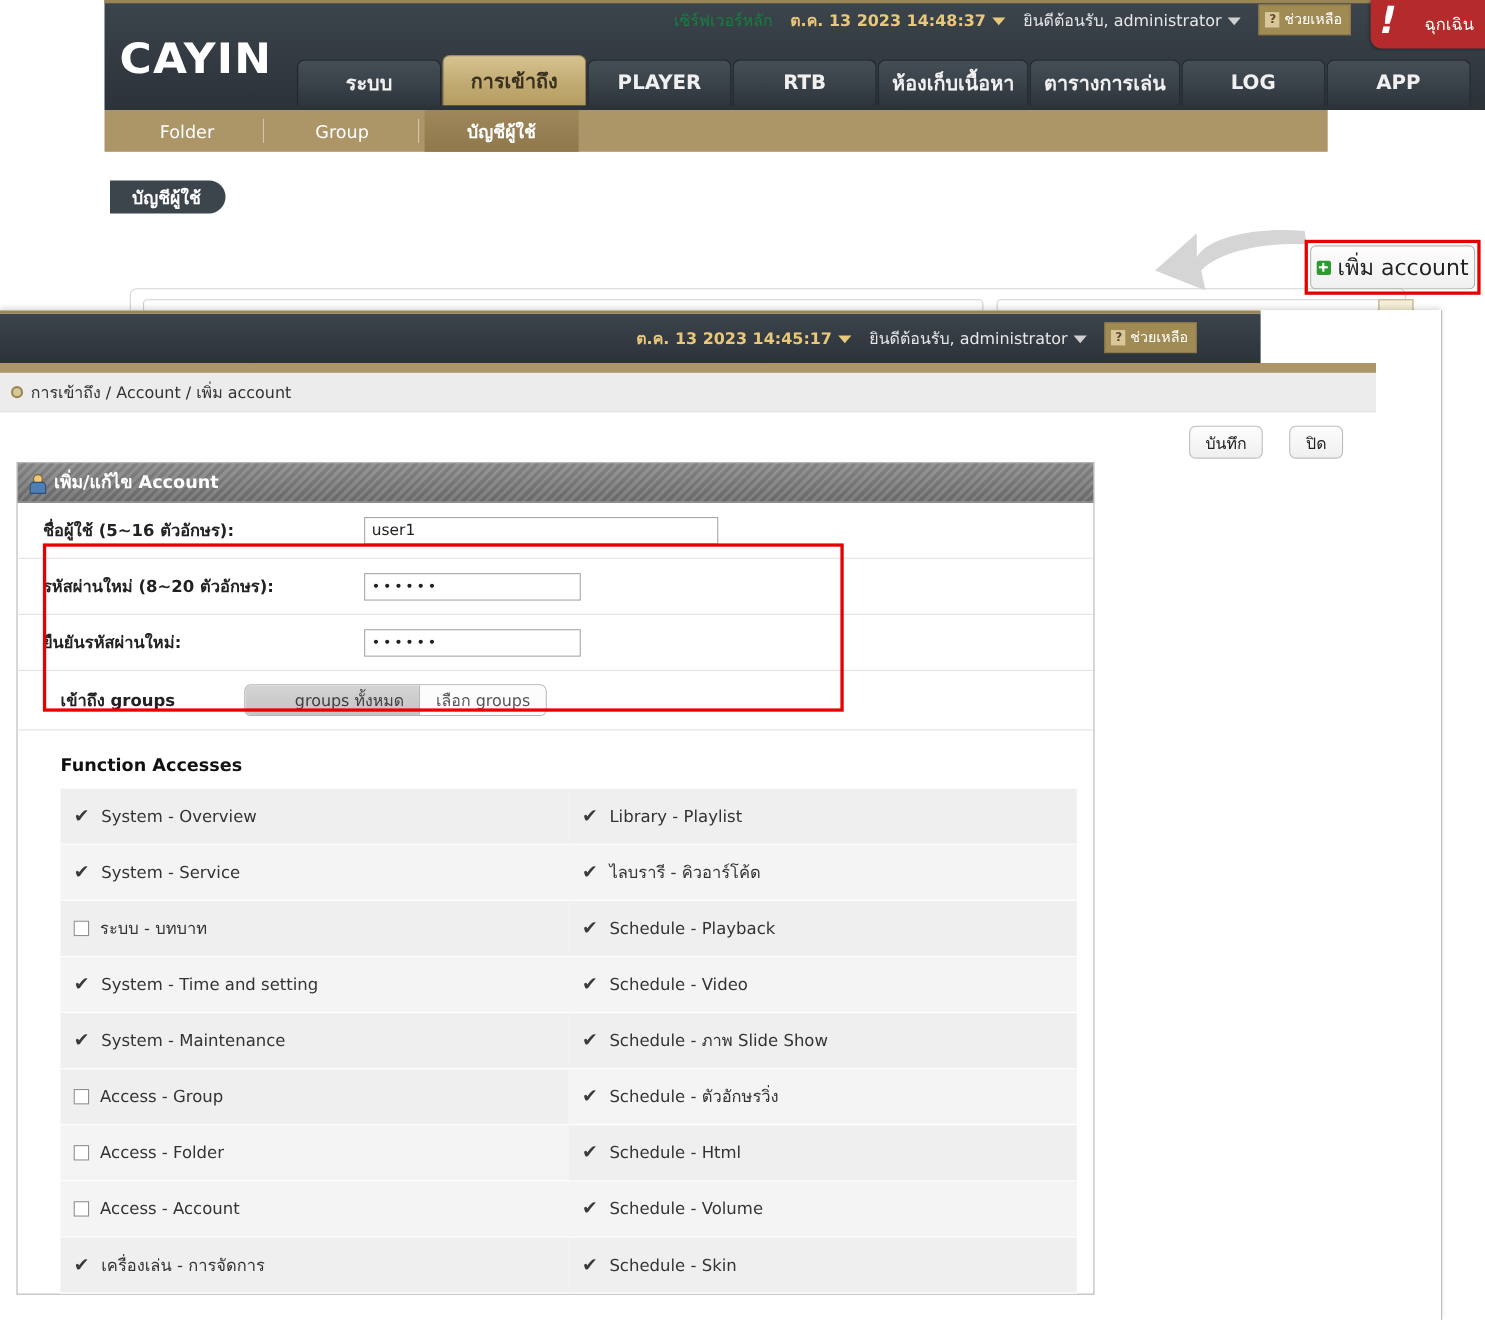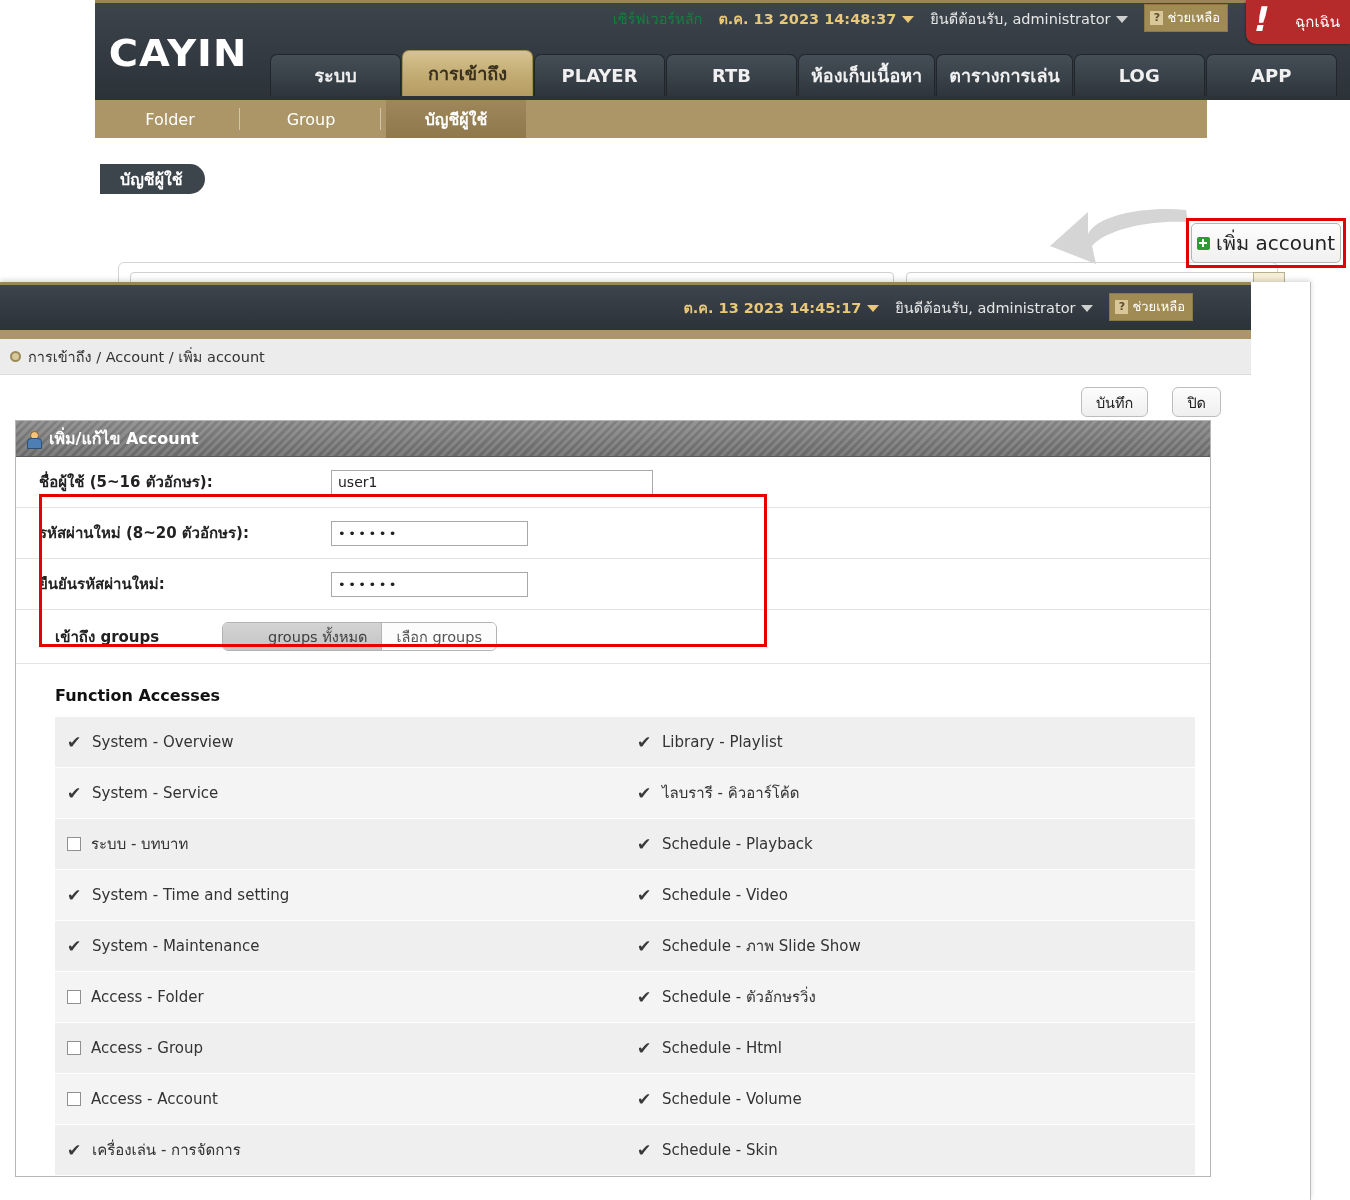--- a/index.html
+++ b/index.html
@@ -165,21 +165,21 @@
 
   
   #overlay {
     position: absolute; left: 0; top: 282px; width: 1311px; height: 918px;
     background: #ffffff;
     border-right: 1px solid #bdbdbd;
     box-shadow: 0 -2px 5px rgba(0,0,0,.15);
     overflow: hidden;
   }
   .ov-topbar {
-    position: absolute; left: 0; top: 0; width: 1251px; height: 48px;
+    position: absolute; left: 0; top: 0; width: 1146px; height: 48px;
     background: linear-gradient(180deg,#3c444c 0%, #333a42 55%, #2b3238 100%);
     border-top: 3px solid #9a8654;
   }
   .ov-goldline {
     position: absolute; left: 0; top: 48px; width: 1251px; height: 9px;
     background: #ac9667;
   }
   .ov-status {
     position: absolute; right: 58px; top: 8px;
     display: flex; align-items: center; gap: 16px; font-size: 14.5px;
@@ -204,21 +204,21 @@
   }
   .sm-btn {
     min-width: 46px; height: 30px; padding: 0 14px;
     background: linear-gradient(180deg,#fdfdfd 0%, #efefef 100%);
     border: 1px solid #bdbdbd; border-radius: 6px;
     font-size: 14.5px; color: #222;
     display: flex; align-items: center; justify-content: center;
   }
 
   .panel {
-    position: absolute; left: 15px; top: 45px; width: 1196px;
+    position: absolute; left: 15px; top: 45px; width: 980px;
     border: 1px solid #b6b6b6; background: #fff;
   }
   .panel-head {
     height: 36px;
     background:
       repeating-linear-gradient(135deg, rgba(255,255,255,.10) 0 3px, rgba(0,0,0,.05) 3px 6px),
       linear-gradient(180deg,#8a8a8a 0%, #6e6e6e 100%);
     color: #fff; font-size: 16px; font-weight: bold;
     display: flex; align-items: center; gap: 8px; padding-left: 10px;
     border-bottom: 1px solid #5c5c5c;
@@ -440,27 +440,27 @@
                 <span>ระบบ - บทบาท</span>
               </div>
             <div class="fa-item even">
                 <span class="chk-on">✔</span>
                 <span>System - Time and setting</span>
               </div>
             <div class="fa-item odd">
                 <span class="chk-on">✔</span>
                 <span>System - Maintenance</span>
               </div>
+            <div class="fa-item odd">
+                <span class="chk-off"></span>
+                <span>Access - Group</span>
+              </div>
             <div class="fa-item even">
                 <span class="chk-off"></span>
                 <span>Access - Folder</span>
-              </div>
-            <div class="fa-item odd">
-                <span class="chk-off"></span>
-                <span>Access - Group</span>
               </div>
             <div class="fa-item even">
                 <span class="chk-off"></span>
                 <span>Access - Account</span>
               </div>
             <div class="fa-item odd">
                 <span class="chk-on">✔</span>
                 <span>เครื่องเล่น - การจัดการ</span>
               </div>
           </div>

